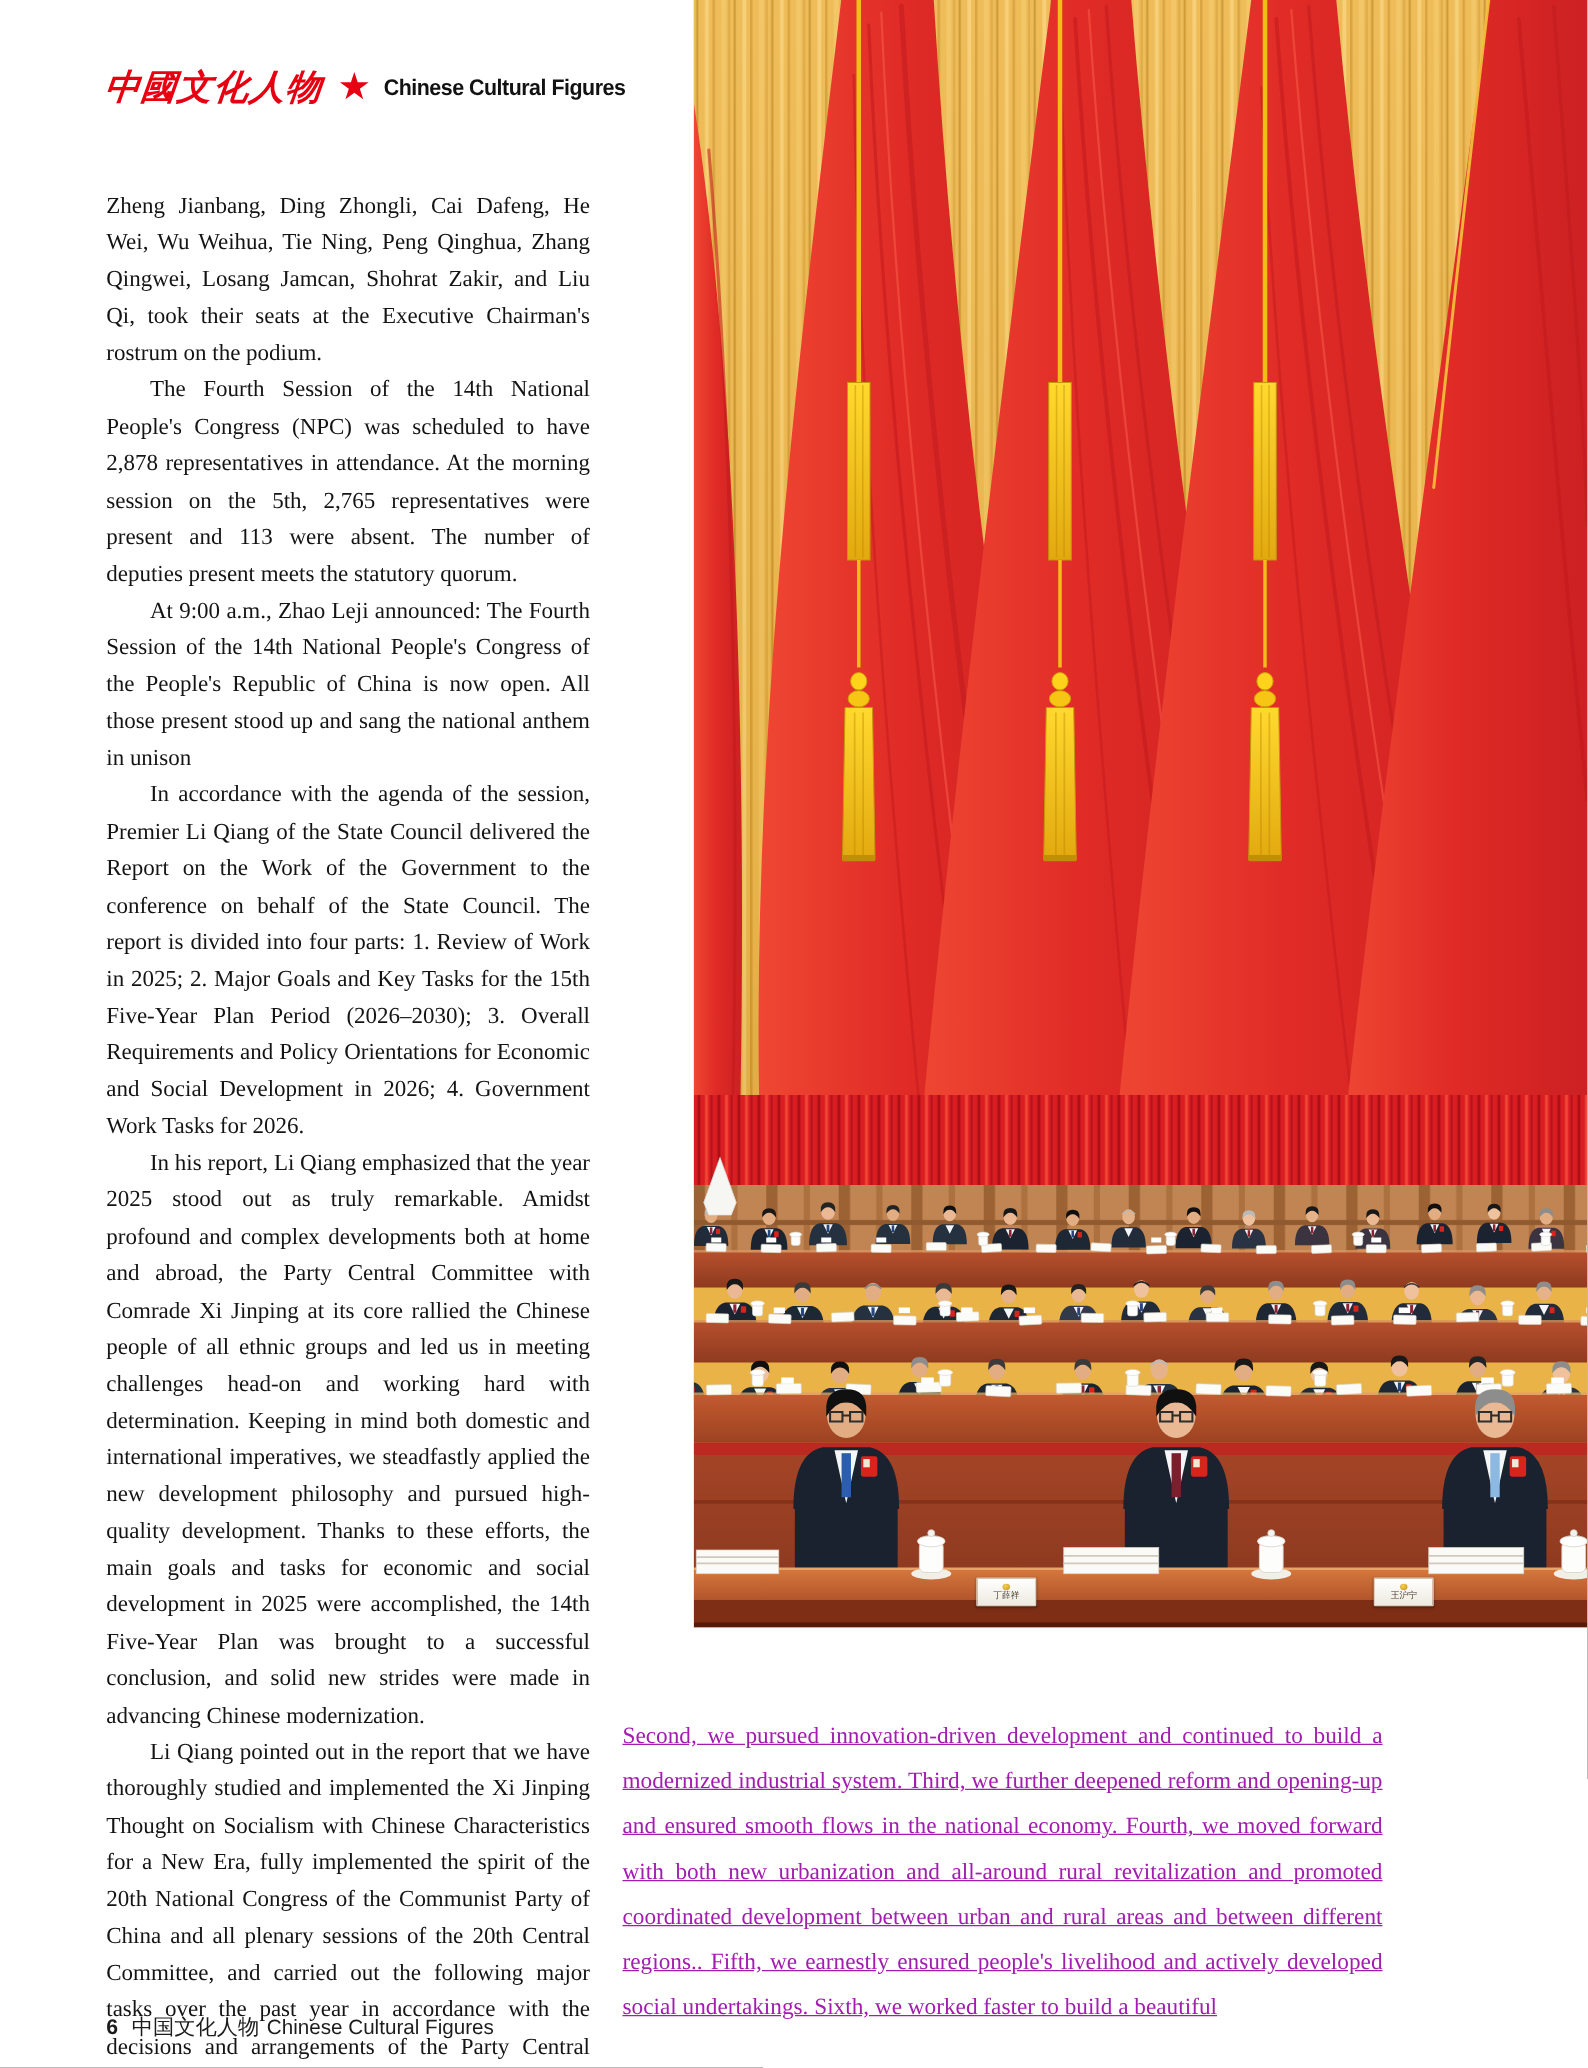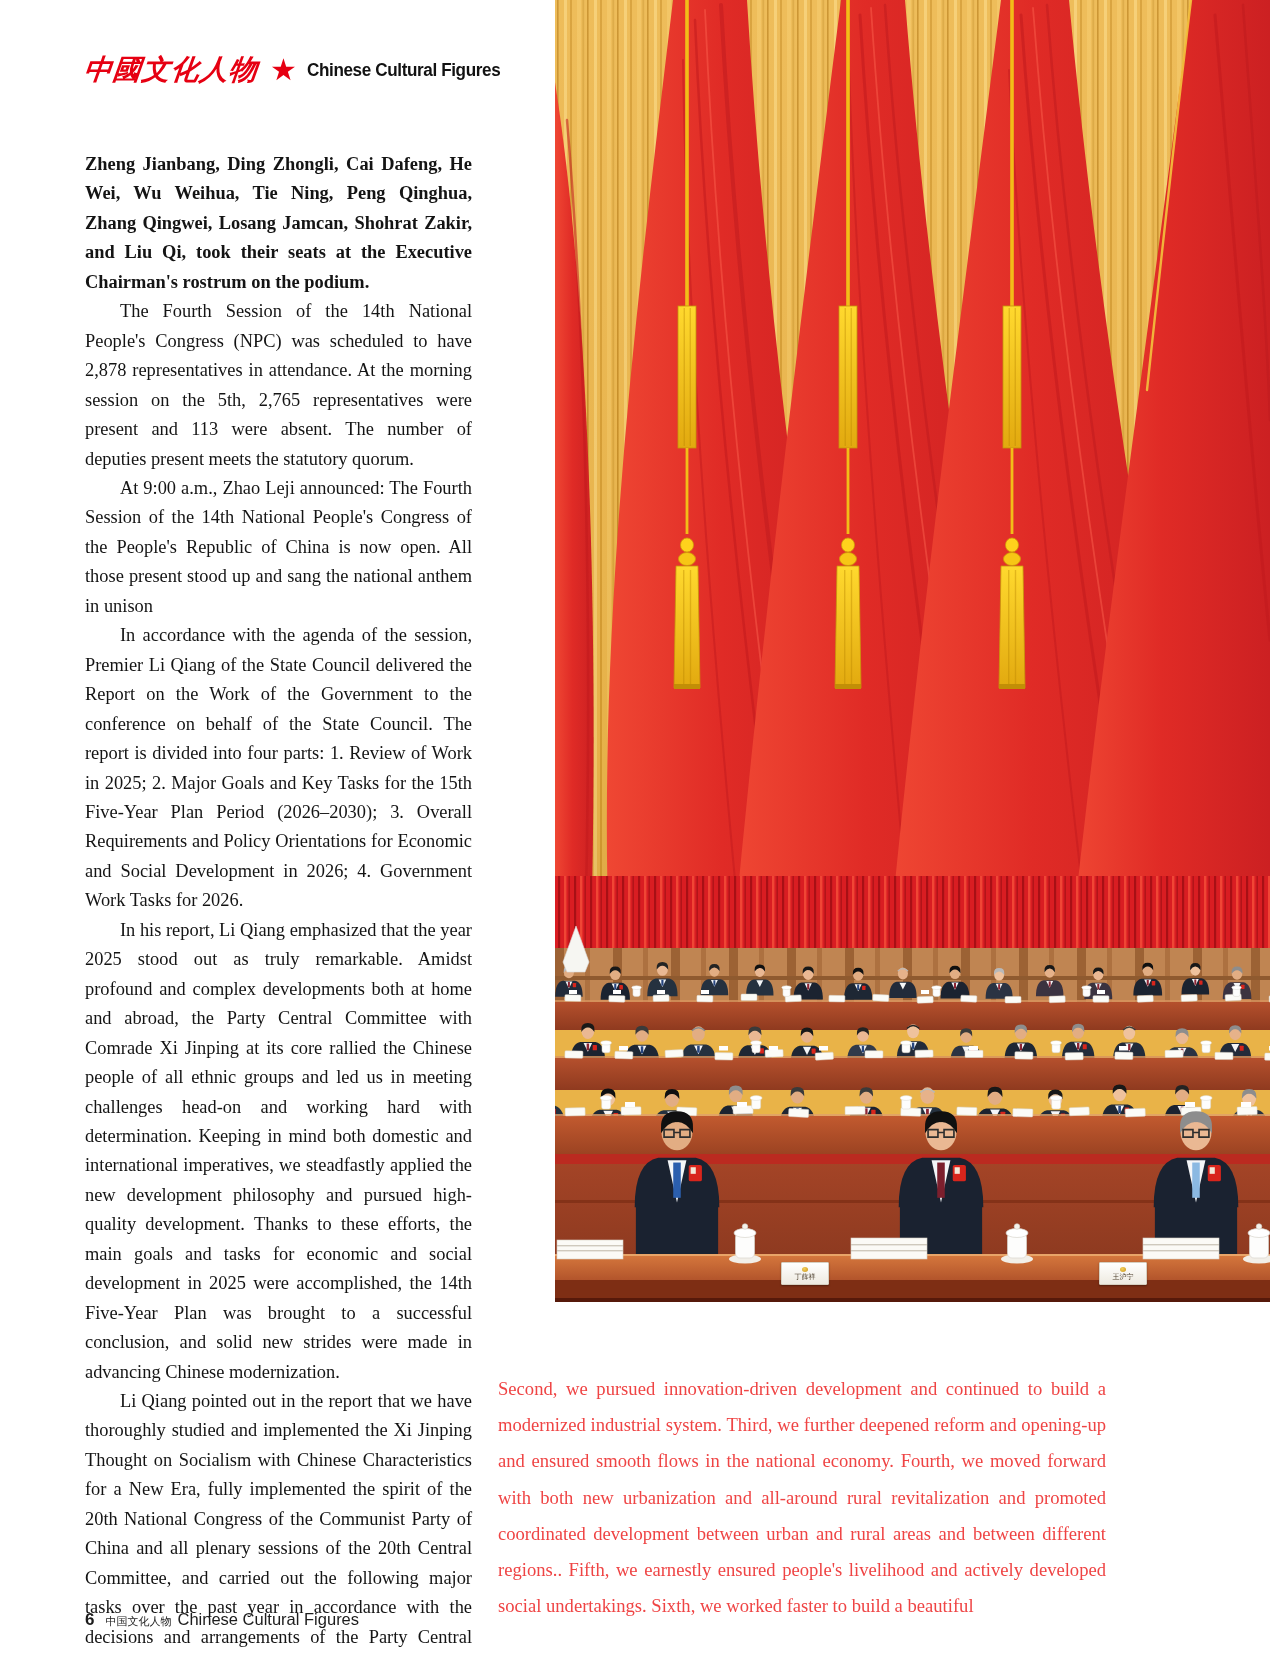--- a/index.html
+++ b/index.html
@@ -9,40 +9,40 @@
   .masthead{position:absolute;left:84px;top:48px;height:44px;display:flex;align-items:center;}
   .logo-zh{font-family:"DejaVu Sans",sans-serif;font-weight:bold;font-style:italic;
            font-size:28px;letter-spacing:1px;color:#e60012;transform:skewX(-6deg);}
   .logo-star{color:#e60012;font-size:30px;margin:0 10px 0 12px;line-height:1;}
   .logo-en{font-family:"Liberation Sans","DejaVu Sans",sans-serif;font-weight:bold;font-size:18px;
            color:#121212;letter-spacing:-0.4px;transform:scaleX(.95);transform-origin:left center;white-space:nowrap;}
   
   .col-left{position:absolute;left:85px;top:150px;width:387px;color:#141414;
             font-size:18.4px;line-height:29.45px;text-align:justify;}
   .col-left p{margin:0;text-indent:1.9em;}
-  .col-left p.noind{text-indent:0;font-weight:bold;}
+  .col-left p.noind{text-indent:0;}
   
-  .bottom-par{position:absolute;left:498px;top:1371px;width:608px;color:#ef4444;
-              font-size:18.6px;line-height:36.2px;text-align:justify;}
+  .bottom-par{position:absolute;left:498px;top:1371px;width:608px;color:#a21caf;
+              font-size:18.6px;line-height:36.2px;text-align:justify;text-decoration:underline;}
   .bottom-par p{margin:0;}
   
   .photo{position:absolute;left:555px;top:0;width:715px;height:1302px;overflow:hidden;background:#e9b348;}
   .photo svg{display:block;}
   
   .plate{position:absolute;width:46px;height:21px;background:linear-gradient(#ffffff,#eeeae0);
          border:1px solid #d6cfc0;border-radius:1px;box-shadow:0 1px 2px rgba(0,0,0,.35);
          display:flex;flex-direction:column;align-items:center;justify-content:center;
          font-family:"Liberation Sans",sans-serif;font-size:7px;line-height:7px;color:#4a3c2a;}
   .plate::before{content:"";width:6px;height:5px;border-radius:50%;
          background:radial-gradient(circle at 40% 35%,#f4d05a,#c8921b);margin-bottom:1px;}
   
   .footer{position:absolute;left:85px;top:1610px;display:flex;align-items:baseline;
           font-family:"Liberation Sans","DejaVu Sans",sans-serif;color:#1c1c1c;}
   .footer .pg{font-weight:bold;font-size:17px;margin-right:11px;}
-  .footer .ft-zh{font-size:11px;margin-right:6px;}
+  .footer .ft-zh{font-size:17px;margin-right:6px;}
   .footer .ft-en{font-size:16.5px;}
 </style>
 </head>
 <body>
 
 <div class="page">
 
   <div class="masthead">
     <span class="logo-zh">中國文化人物</span>
     <span class="logo-star">★</span>

